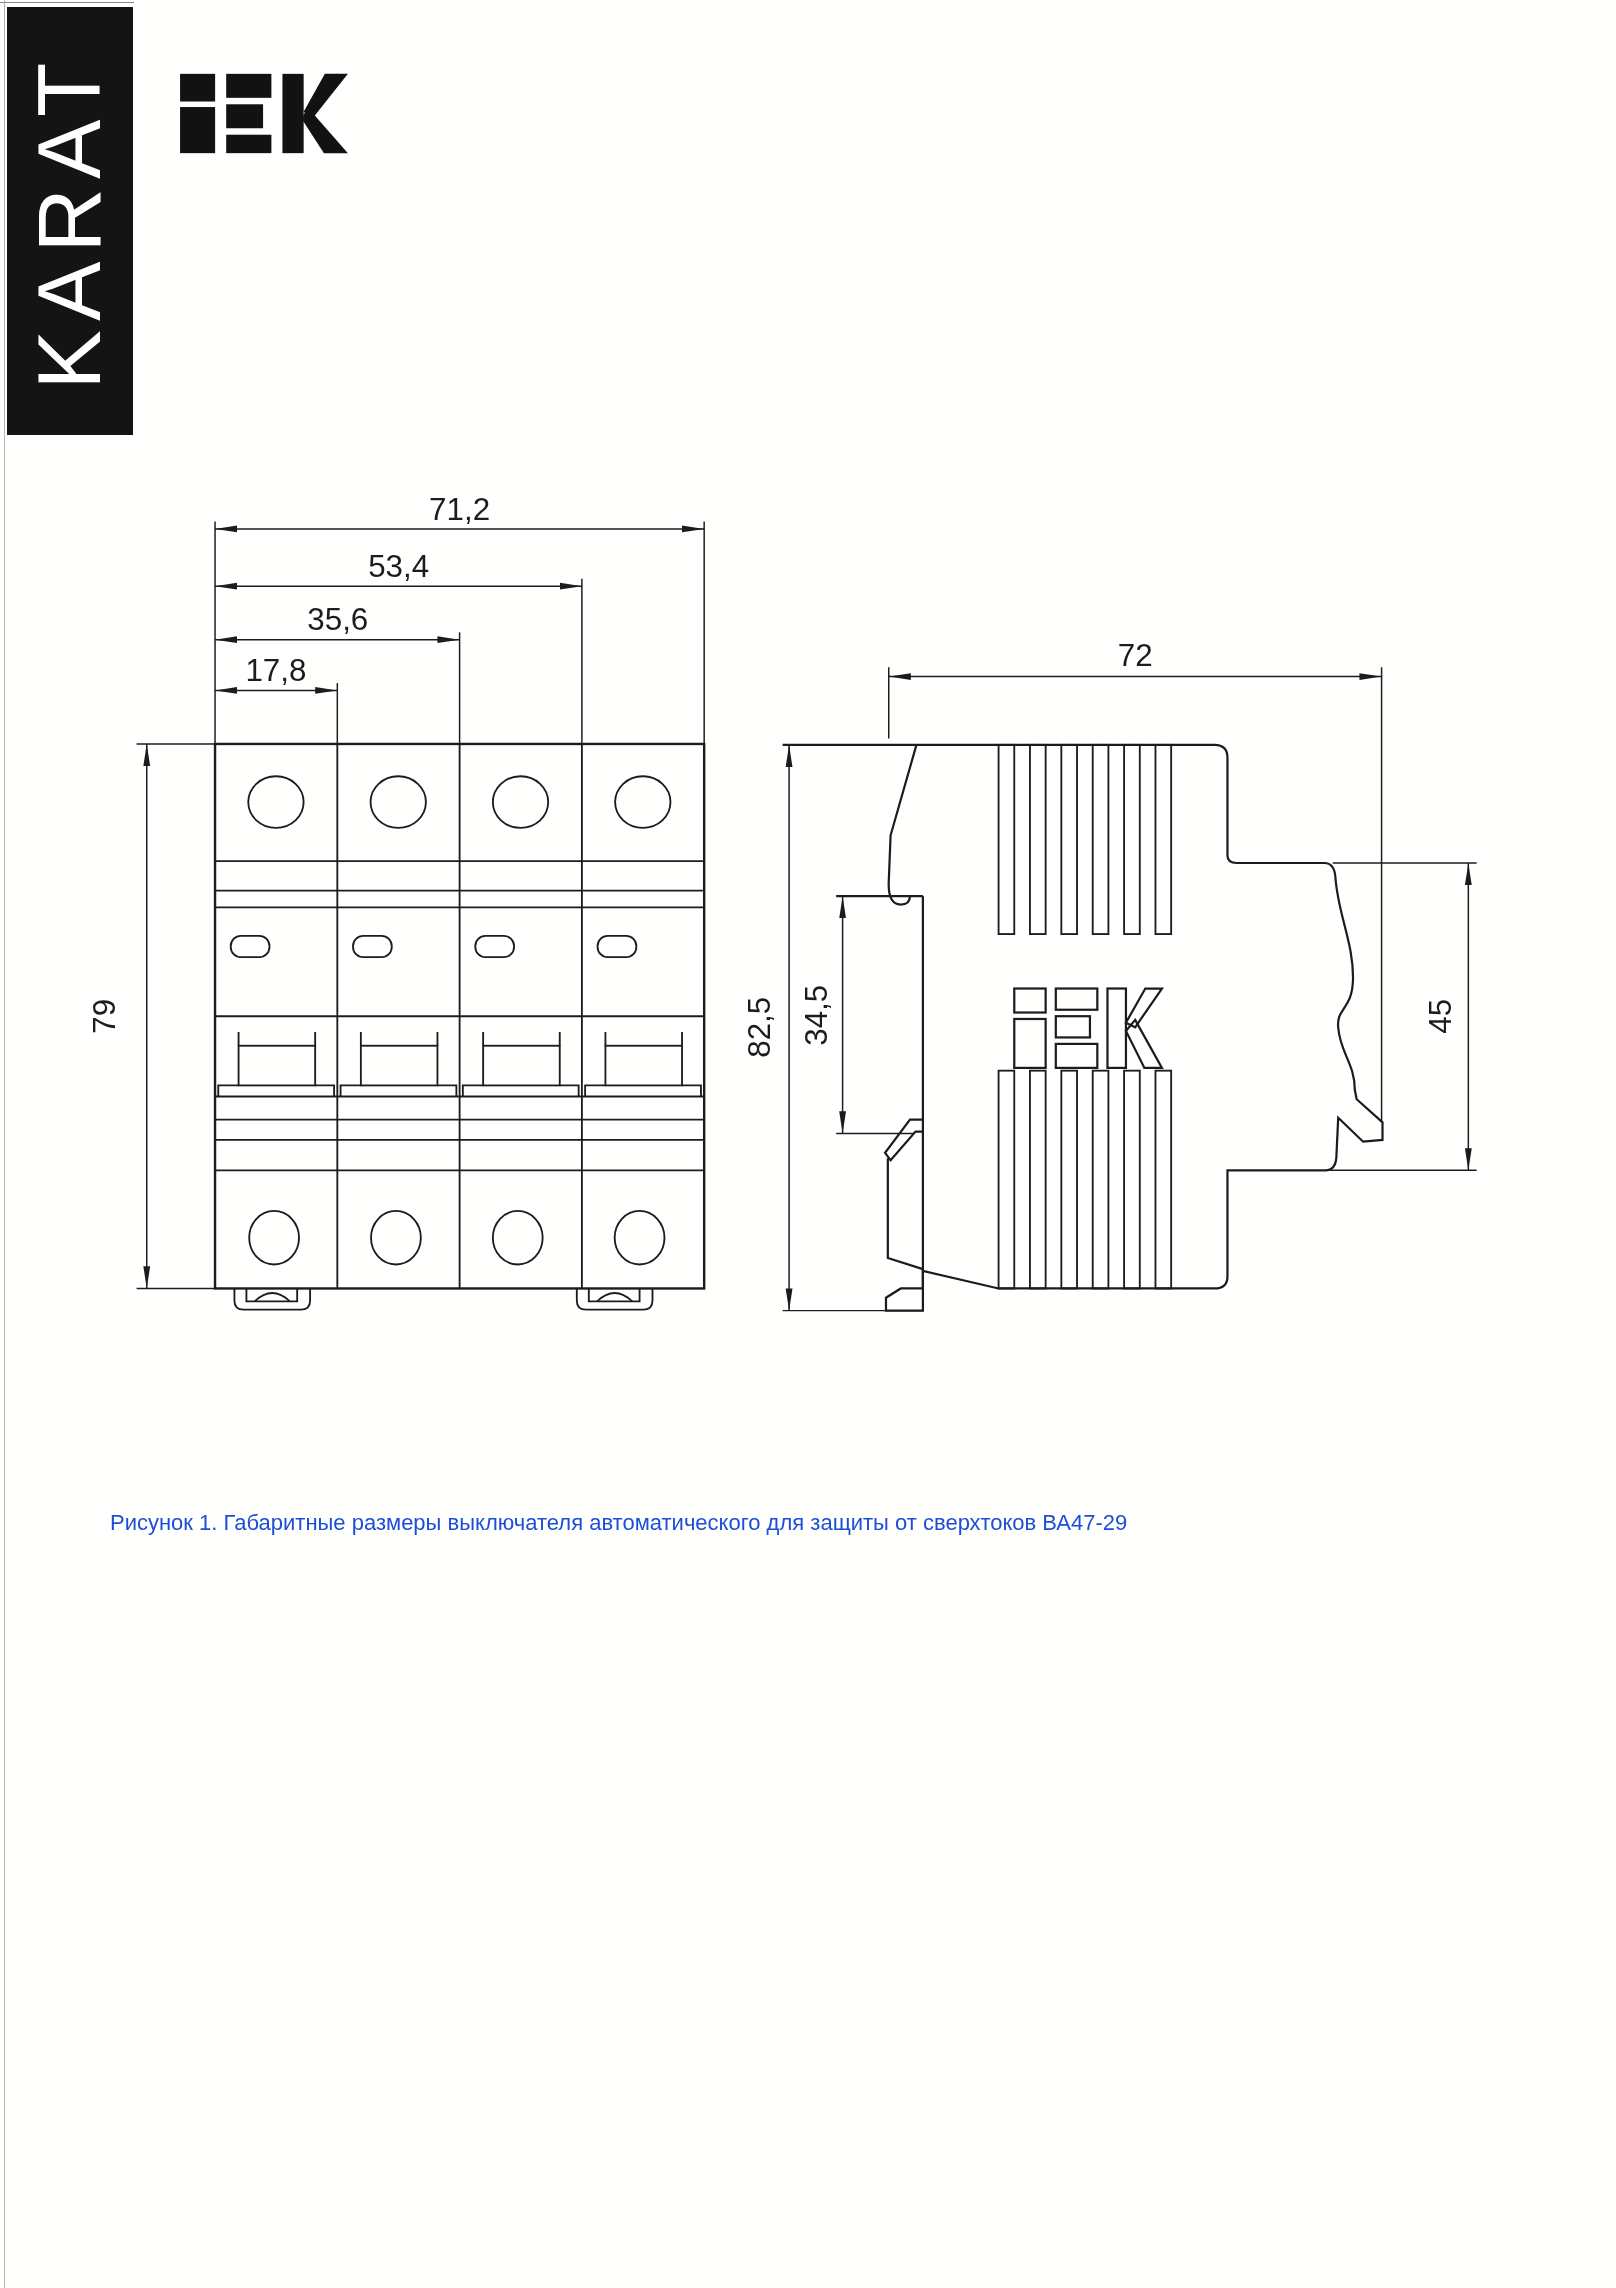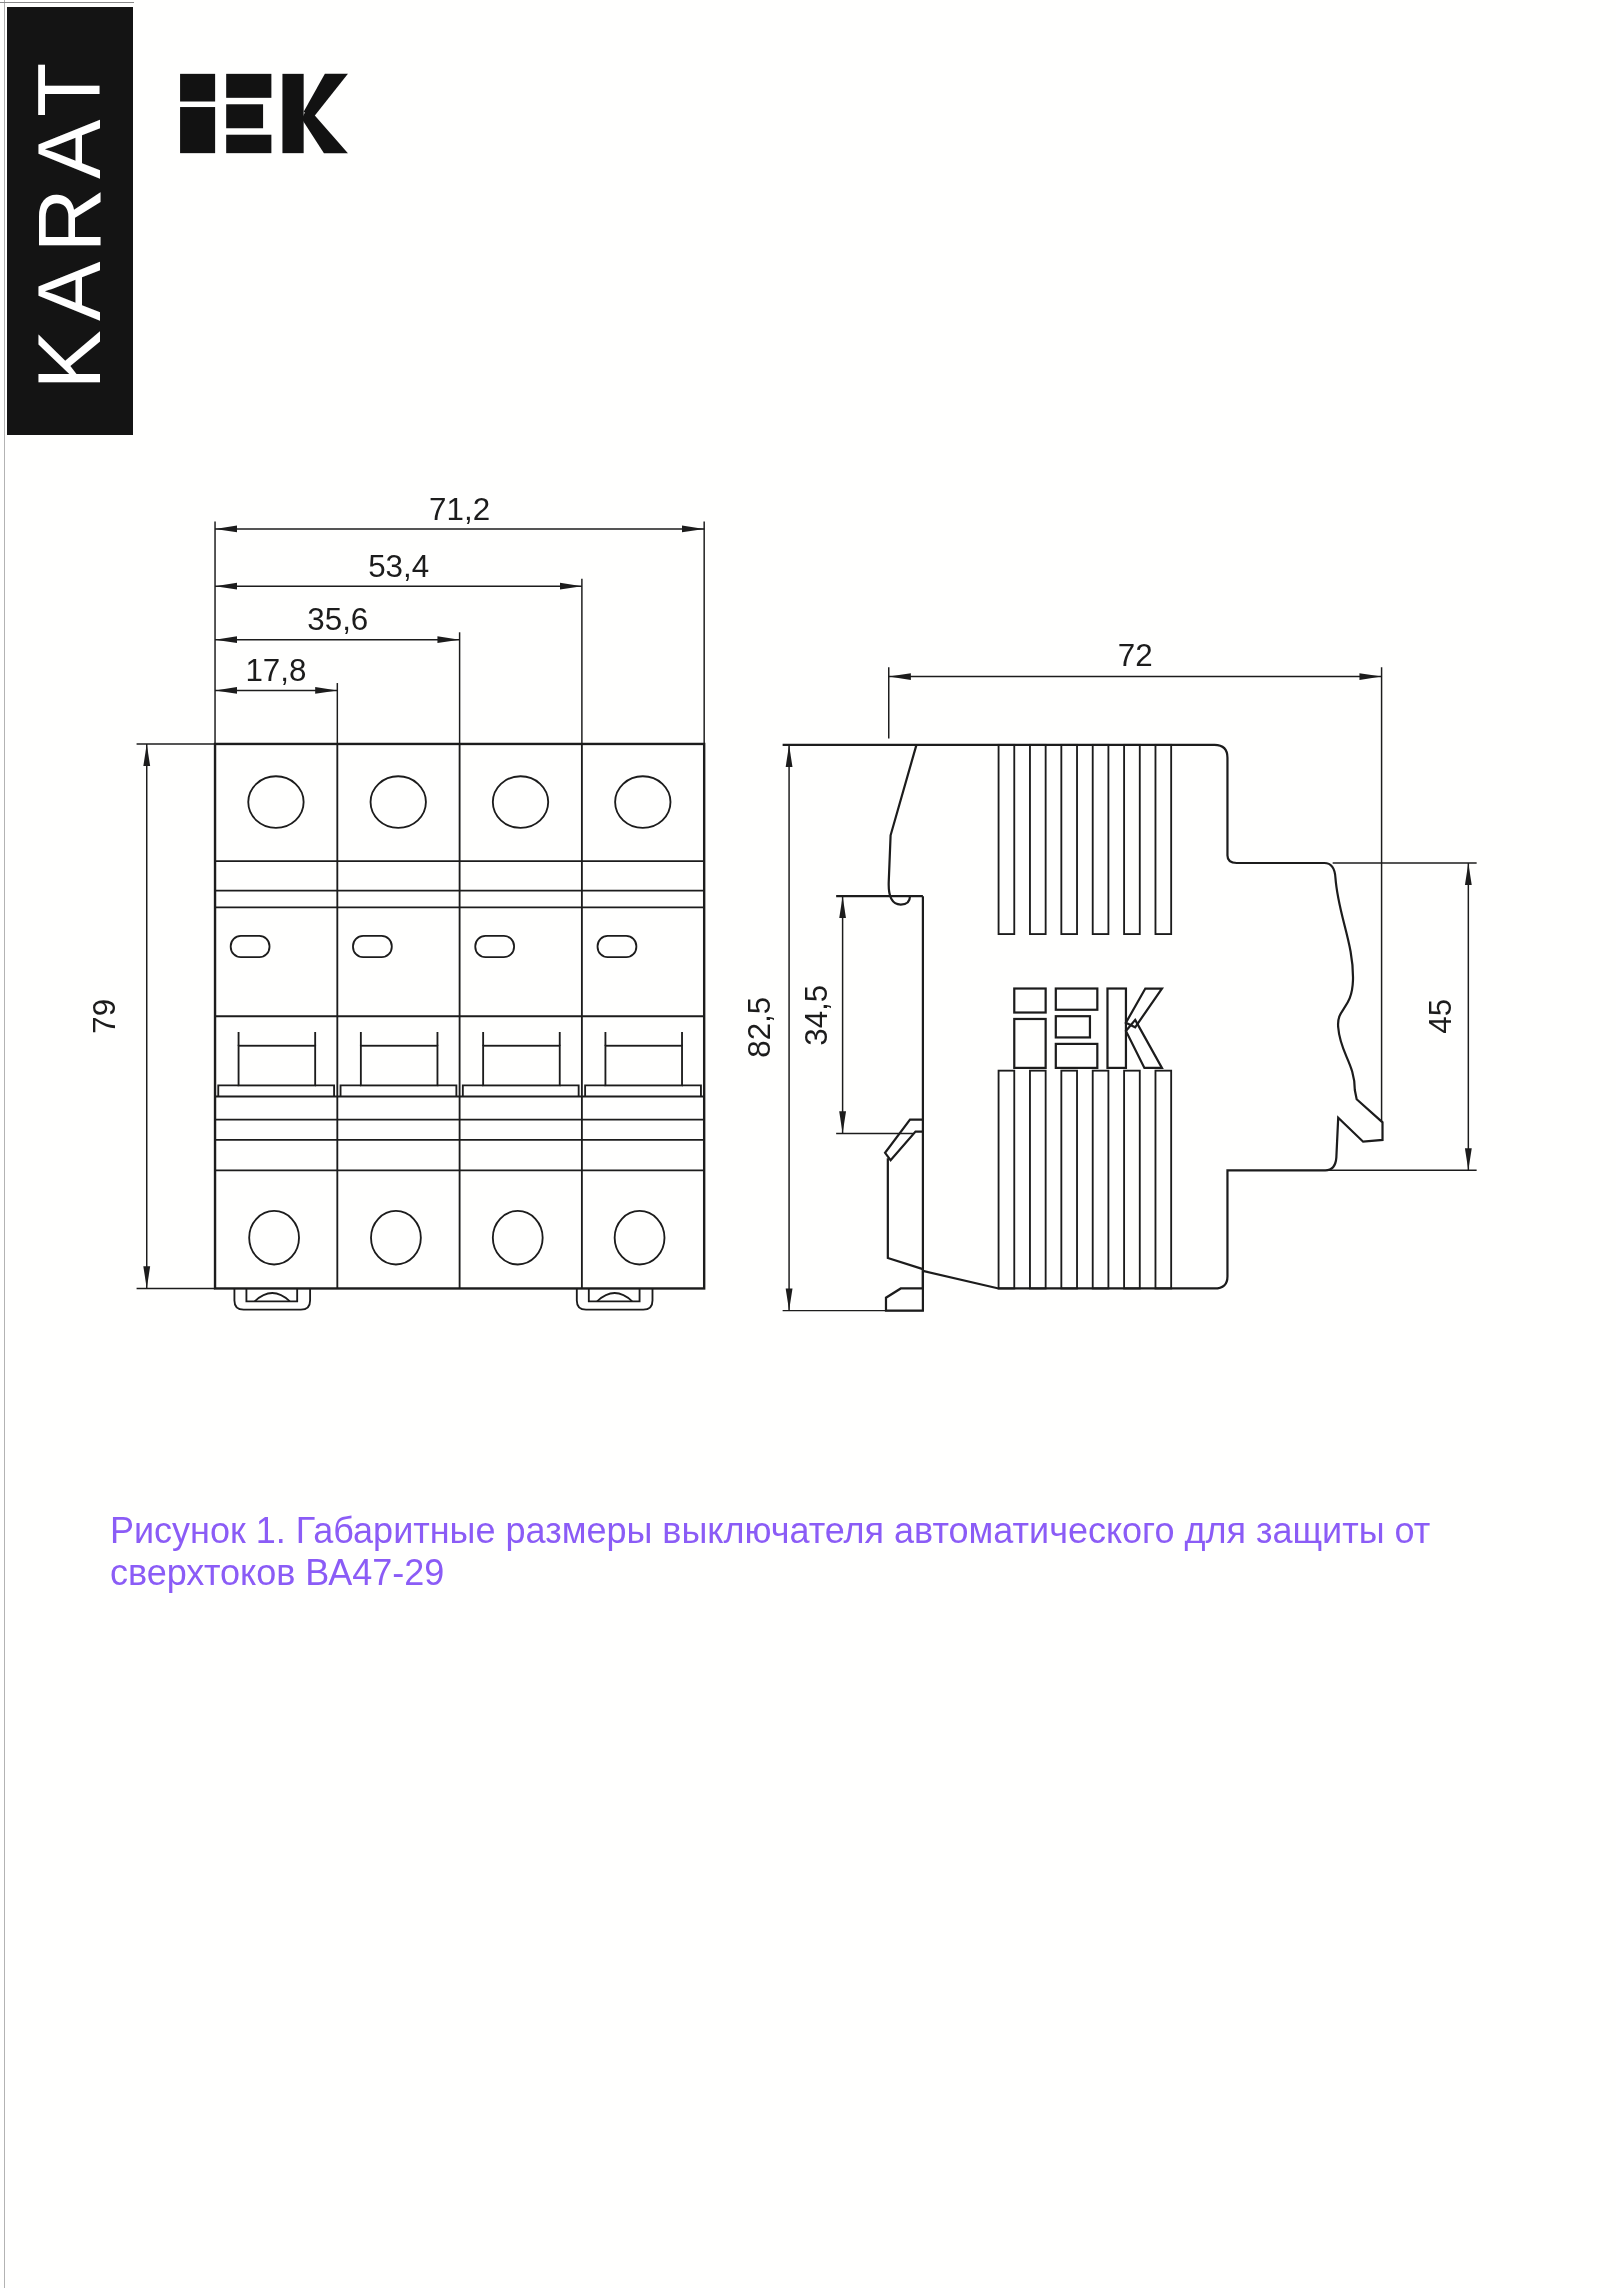--- a/index.html
+++ b/index.html
@@ -3,21 +3,21 @@
 <meta charset="utf-8">
 <style>
   html,body{margin:0;padding:0;background:#ffffff;}
   body{width:1616px;height:2289px;position:relative;font-family:"Liberation Sans",sans-serif;color:#1c1c1c;overflow:hidden;}
   .page{position:absolute;inset:0;background:#fffffe;}
   .left-edge{position:absolute;left:3.7px;top:0;width:1.8px;height:2289px;background:#9a9a9a;opacity:.75;}
   .top-edge{position:absolute;left:0;top:1.8px;width:134px;height:0.9px;background:#8a8a8a;}
   .karat-banner{position:absolute;left:6.5px;top:7.4px;width:126px;height:428px;background:#141414;display:flex;align-items:center;justify-content:center;}
   .karat-banner span{display:block;transform:rotate(-90deg);white-space:nowrap;color:#fff;font-size:89px;font-weight:300;letter-spacing:9.2px;line-height:1;}
   .logo-wrap{position:absolute;left:180px;top:72px;width:168px;height:83px;}
-  .caption{position:absolute;left:110px;top:1510px;width:1440px;font-size:36px;color:#8b5cf6;}
+  .caption{position:absolute;left:110px;top:1510px;width:1440px;font-size:22px;color:#1d4ed8;}
   svg text{font-family:"Liberation Sans",sans-serif;font-size:34px;fill:#1c1c1c;}
   .drawing{position:absolute;left:0;top:0;}
 </style>
 </head>
 <body>
 
 <div class="page">
 
   <div class="left-edge"></div>
   <div class="top-edge"></div>

